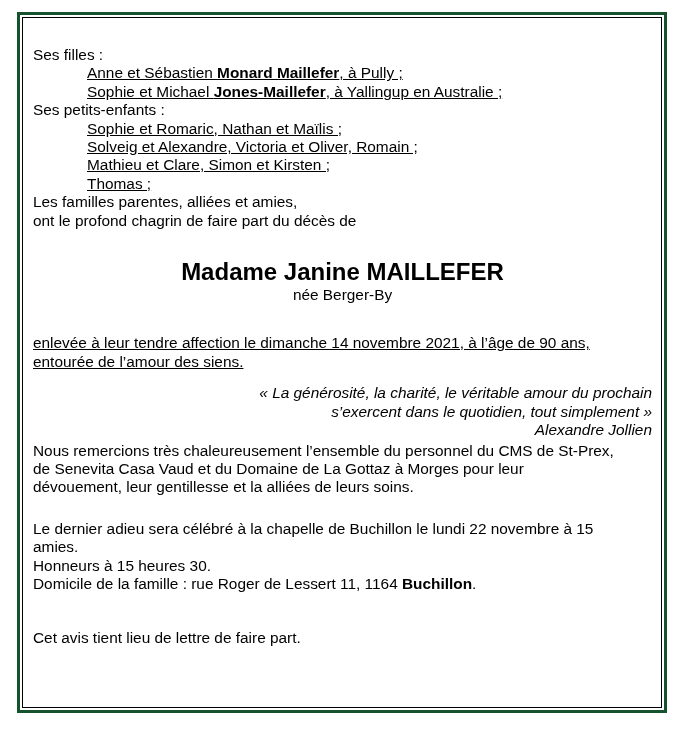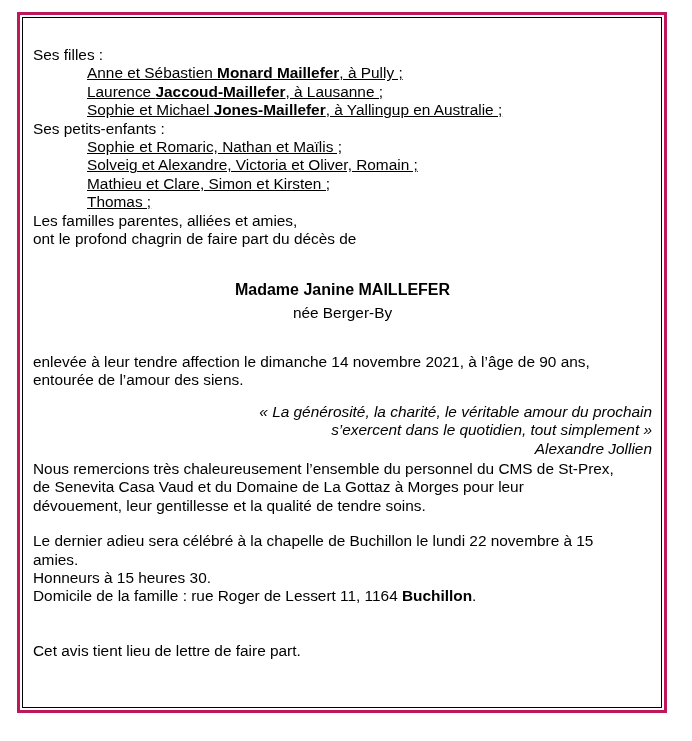--- a/index.html
+++ b/index.html
@@ -9,62 +9,61 @@
     font-family: "Liberation Sans", sans-serif;
     color: #000000;
     font-size: 15.4px;
     line-height: 18.4px;
     position: relative;
   }
   .frame {
     position: absolute;
     left: 17px; top: 12px;
     width: 650px; height: 701px;
-    border: 3px solid #be185d;
+    border: 3px solid #14532d;
     padding: 2px;
     background: #fff;
   }
   .inner {
     width: 100%; height: 100%;
     border: 1px solid #000;
     padding: 28px 9px 0 10px;
     overflow: hidden;
   }
   .line { white-space: pre; }
   .indent { padding-left: 54px; text-decoration: underline; }
   .bold { font-weight: bold; }
   .deceased-name {
     margin-top: 28px;
-    font-size: 16px;
+    font-size: 24px;
     line-height: 28px;
     font-weight: bold;
     text-align: center;
     white-space: pre;
   }
   .maiden { text-align: center; }
-  .passing { margin-top: 30px; }
+  .passing { margin-top: 30px; text-decoration: underline; }
   .quote {
     margin-top: 13px;
     text-align: right;
     font-style: italic;
   }
   .thanks { margin-top: 2px; }
-  .ceremony { margin-top: 17px; }
+  .ceremony { margin-top: 23px; }
   .footer-notice { margin-top: 36px; }
 </style>
 </head>
 <body>
 
 <div class="frame">
   <div class="inner">
 
     <section>
       <div class="line">Ses filles :</div>
       <div class="line indent"><span>Anne et Sébastien </span><span class="bold">Monard Maillefer</span><span>, à Pully ;</span></div>
-      <div class="line indent"><span>Laurence </span><span class="bold">Jaccoud-Maillefer</span><span>, à Lausanne ;</span></div>
       <div class="line indent"><span>Sophie et Michael </span><span class="bold">Jones-Maillefer</span><span>, à Yallingup en Australie ;</span></div>
       <div class="line">Ses petits-enfants :</div>
       <div class="line indent">Sophie et Romaric, Nathan et Maïlis ;</div>
       <div class="line indent">Solveig et Alexandre, Victoria et Oliver, Romain ;</div>
       <div class="line indent">Mathieu et Clare, Simon et Kirsten ;</div>
       <div class="line indent">Thomas ;</div>
       <div class="line">Les familles parentes, alliées et amies,</div>
       <div class="line">ont le profond chagrin de faire part du décès de</div>
     </section>
 
@@ -78,21 +77,21 @@
 
     <section class="quote">
       <div class="line">« La générosité, la charité, le véritable amour du prochain</div>
       <div class="line">s’exercent dans le quotidien, tout simplement »</div>
       <div class="line">Alexandre Jollien</div>
     </section>
 
     <section class="thanks">
       <div class="line">Nous remercions très chaleureusement l’ensemble du personnel du CMS de St-Prex,</div>
       <div class="line">de Senevita Casa Vaud et du Domaine de La Gottaz à Morges pour leur</div>
-      <div class="line">dévouement, leur gentillesse et la qualité de tendre soins.</div>
+      <div class="line">dévouement, leur gentillesse et la alliées de leurs soins.</div>
     </section>
 
     <section class="ceremony">
       <div class="line">Le dernier adieu sera célébré à la chapelle de Buchillon le lundi 22 novembre à 15</div>
       <div class="line">amies.</div>
       <div class="line">Honneurs à 15 heures 30.</div>
       <div class="line"><span>Domicile de la famille : rue Roger de Lessert 11, 1164 </span><span class="bold">Buchillon</span><span>.</span></div>
     </section>
 
     <div class="footer-notice line">Cet avis tient lieu de lettre de faire part.</div>

